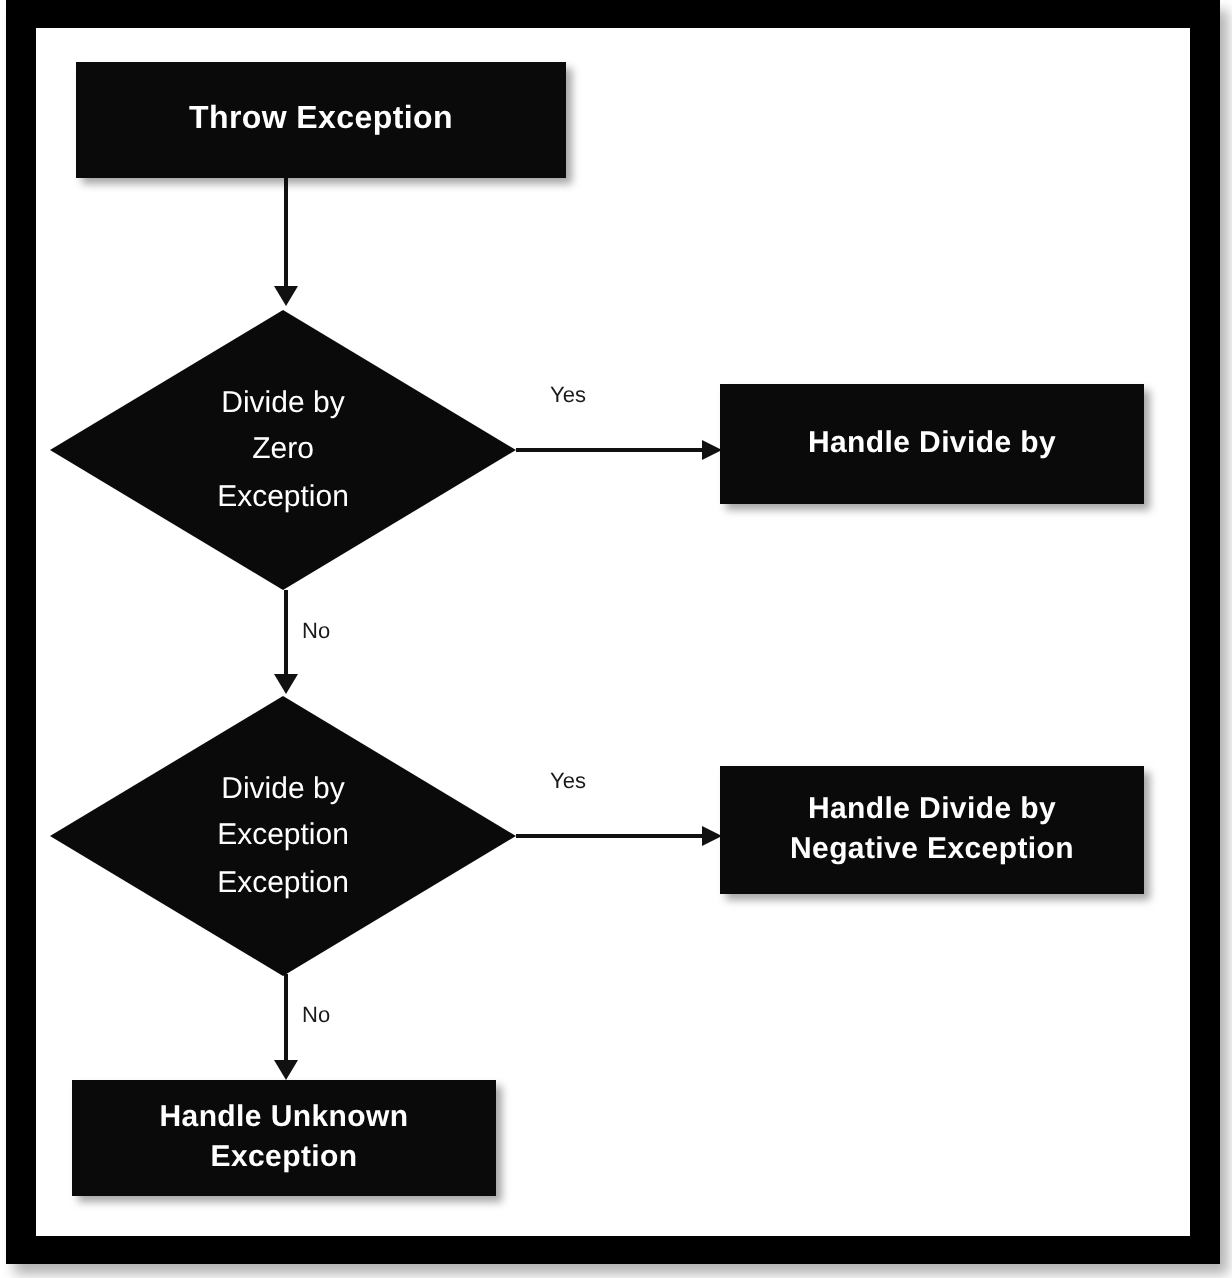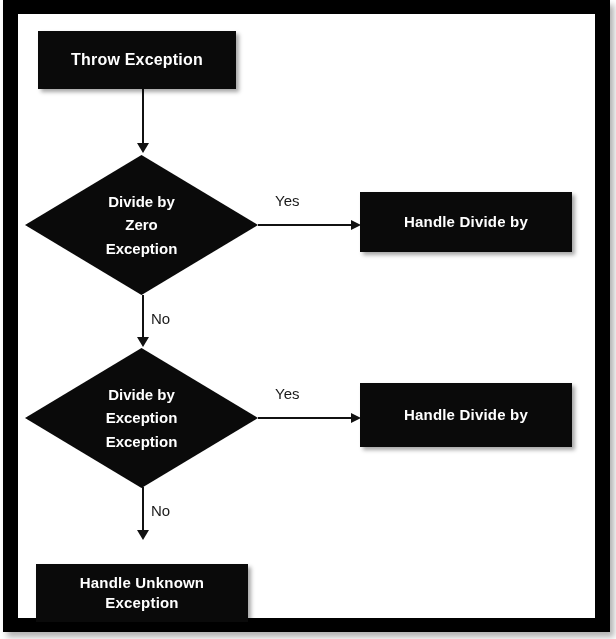--- a/index.html
+++ b/index.html
@@ -55,24 +55,24 @@
     display: flex;
     align-items: center;
     justify-content: center;
     text-align: center;
     font-weight: bold;
     letter-spacing: 0.2px;
     line-height: 1.35;
     box-shadow: 3px 3px 4px rgba(0,0,0,0.35);
   }
 
-  #node-throw      { left: 38px;  top: 31px;  width: 198px; height: 58px;  font-size: 16px; }
+  #node-throw      { left: 38px;  top: 31px;  width: 245px; height: 58px;  font-size: 16px; }
   #node-handle-zero{ left: 360px; top: 192px; width: 212px; height: 60px;  font-size: 15px; }
   #node-handle-neg { left: 360px; top: 383px; width: 212px; height: 64px;  font-size: 15px; }
-  #node-handle-unk { left: 36px;  top: 564px; width: 212px; height: 58px;  font-size: 15px; }
+  #node-handle-unk { left: 36px;  top: 540px; width: 212px; height: 58px;  font-size: 15px; }
 
   .node-box .lines { display: block; padding: 0 8px; }
 
   
   .node-diamond {
     position: absolute;
     width: 233px;
     height: 140px;
   }
   #node-dec-zero { left: 25px; top: 155px; }
@@ -86,21 +86,21 @@
     filter: drop-shadow(3px 3px 3px rgba(0,0,0,0.30));
   }
   .node-diamond .dtext {
     position: absolute;
     inset: 0;
     display: flex;
     align-items: center;
     justify-content: center;
     text-align: center;
     color: #ffffff;
-    font-weight: bold;
+    font-weight: normal;
     font-size: 15px;
     line-height: 1.55;
     pointer-events: none;
   }
 
   
   .conn-v {
     position: absolute;
     width: 2px;
     background: #111111;
@@ -138,21 +138,21 @@
   #edge4-line  { left: 258px; top: 417px; width: 96px; }
   #edge4-arrow { left: 351px; top: 413px; }
   
   #edge5-line  { left: 142px; top: 487px; height: 45px; }
   #edge5-arrow { left: 137px; top: 530px; }
 
   
   .edge-label {
     position: absolute;
     color: #1a1a1a;
-    font-size: 15px;
+    font-size: 11px;
     font-family: "Liberation Sans", sans-serif;
     white-space: nowrap;
   }
   #label-yes-1 { left: 275px; top: 192px; }
   #label-no-1  { left: 151px; top: 310px; }
   #label-yes-2 { left: 275px; top: 385px; }
   #label-no-2  { left: 151px; top: 502px; }
 </style>
 </head>
 <body>
@@ -211,20 +211,21 @@
         <span>Divide by</span><br>
         <span>Exception</span><br>
         <span>Exception</span>
       </span>
     </div>
   </div>
 
   <div class="node-box" id="node-handle-neg">
     <span class="lines">
       <span>Handle Divide by</span><br>
+      <span>Negative Exception</span>
     </span>
   </div>
 
   <div class="node-box" id="node-handle-unk">
     <span class="lines">
       <span>Handle Unknown</span><br>
       <span>Exception</span>
     </span>
   </div>
 

